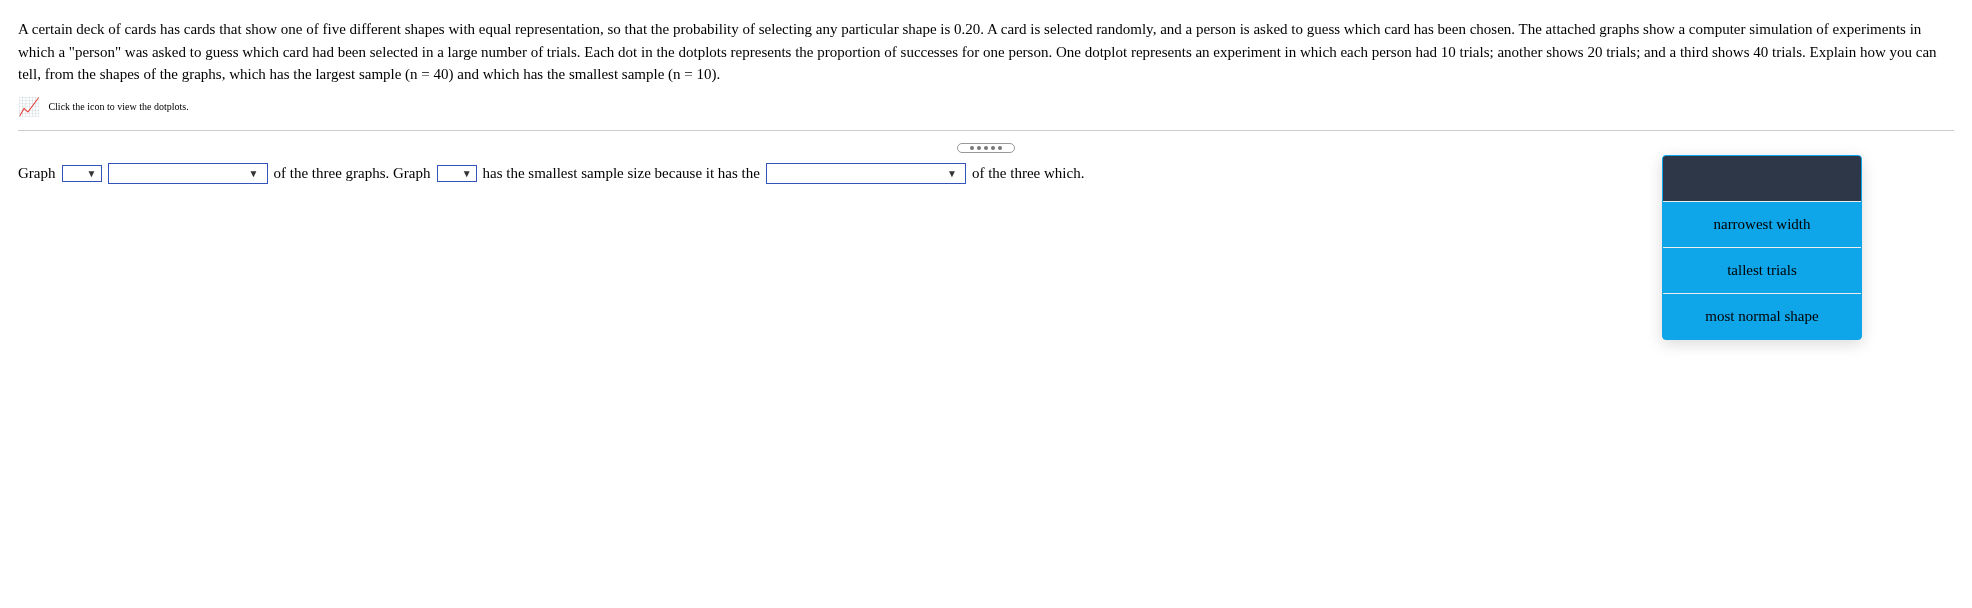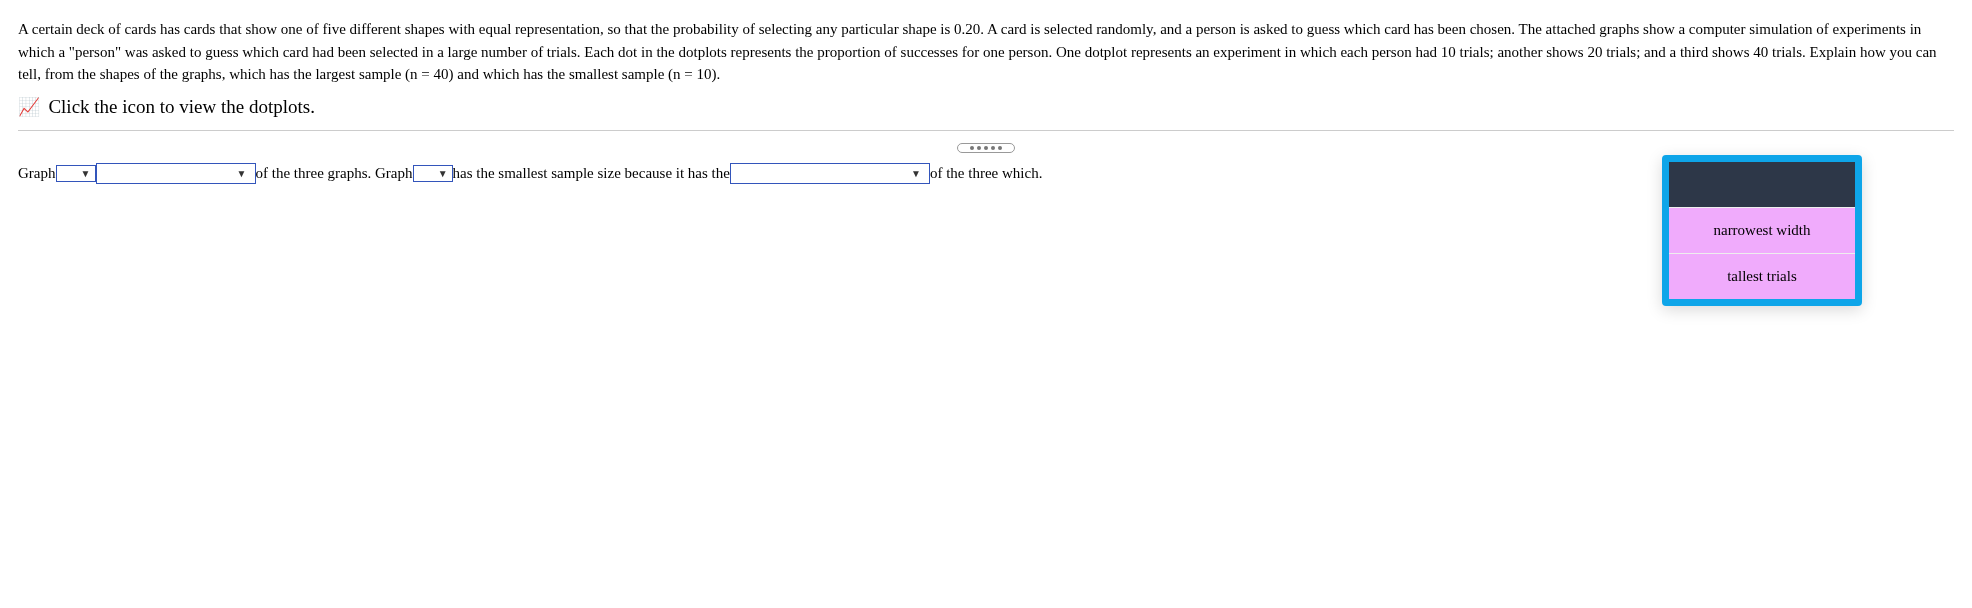--- a/index.html
+++ b/index.html
@@ -35,21 +35,21 @@
       margin-top: 10px;
       gap: 8px;
     }
 
     .chart-icon {
       color: #2255cc;
       font-size: 18px;
     }
 
     .icon-label {
-      font-size: 19px;
+      font-size: 10px;
       color: #000;
     }
 
     .divider {
       border: none;
       border-top: 1px solid #ccc;
       margin: 12px 0;
     }
 
     .drag-handle {
@@ -72,20 +72,21 @@
       width: 4px;
       height: 4px;
       background: #777;
       border-radius: 50%;
     }
 
     .sentence-row {
       display: flex;
       align-items: center;
       flex-wrap: wrap;
+      gap: 6px;
       margin-top: 10px;
       font-size: 15px;
     }
 
     .dropdown-box {
       display: inline-flex;
       align-items: center;
       border: 1.5px solid #3355bb;
       background: #fff;
       padding: 2px 4px;
@@ -110,22 +111,22 @@
       font-size: 14px;
       min-width: 16px;
       text-align: center;
     }
 
     
     .dropdown-menu {
       position: absolute;
       top: 140px;
       right: 100px;
-      background: #f0abfc;
-      border: 7px solid #0ea5e9;
+      background: #0ea5e9;
+      border: 1px solid #0ea5e9;
       border-radius: 4px;
       box-shadow: 0 4px 16px rgba(0,0,0,0.15);
       width: 200px;
       z-index: 100;
       overflow: hidden;
     }
 
     .dropdown-menu-selected {
       background: #2d3748;
       color: #fff;
@@ -202,15 +203,16 @@
     <span class="static-text">of the three which.</span>
   </div>
 
   <div class="dropdown-menu" style="top: 155px; right: 110px;">
     <div class="dropdown-menu-selected">
       
       &nbsp;
     </div>
     <div class="dropdown-menu-item">narrowest width</div>
     <div class="dropdown-menu-item">tallest trials</div>
+    <div class="dropdown-menu-item">most normal shape</div>
   </div>
 
 </div>
 
 </body></html>

